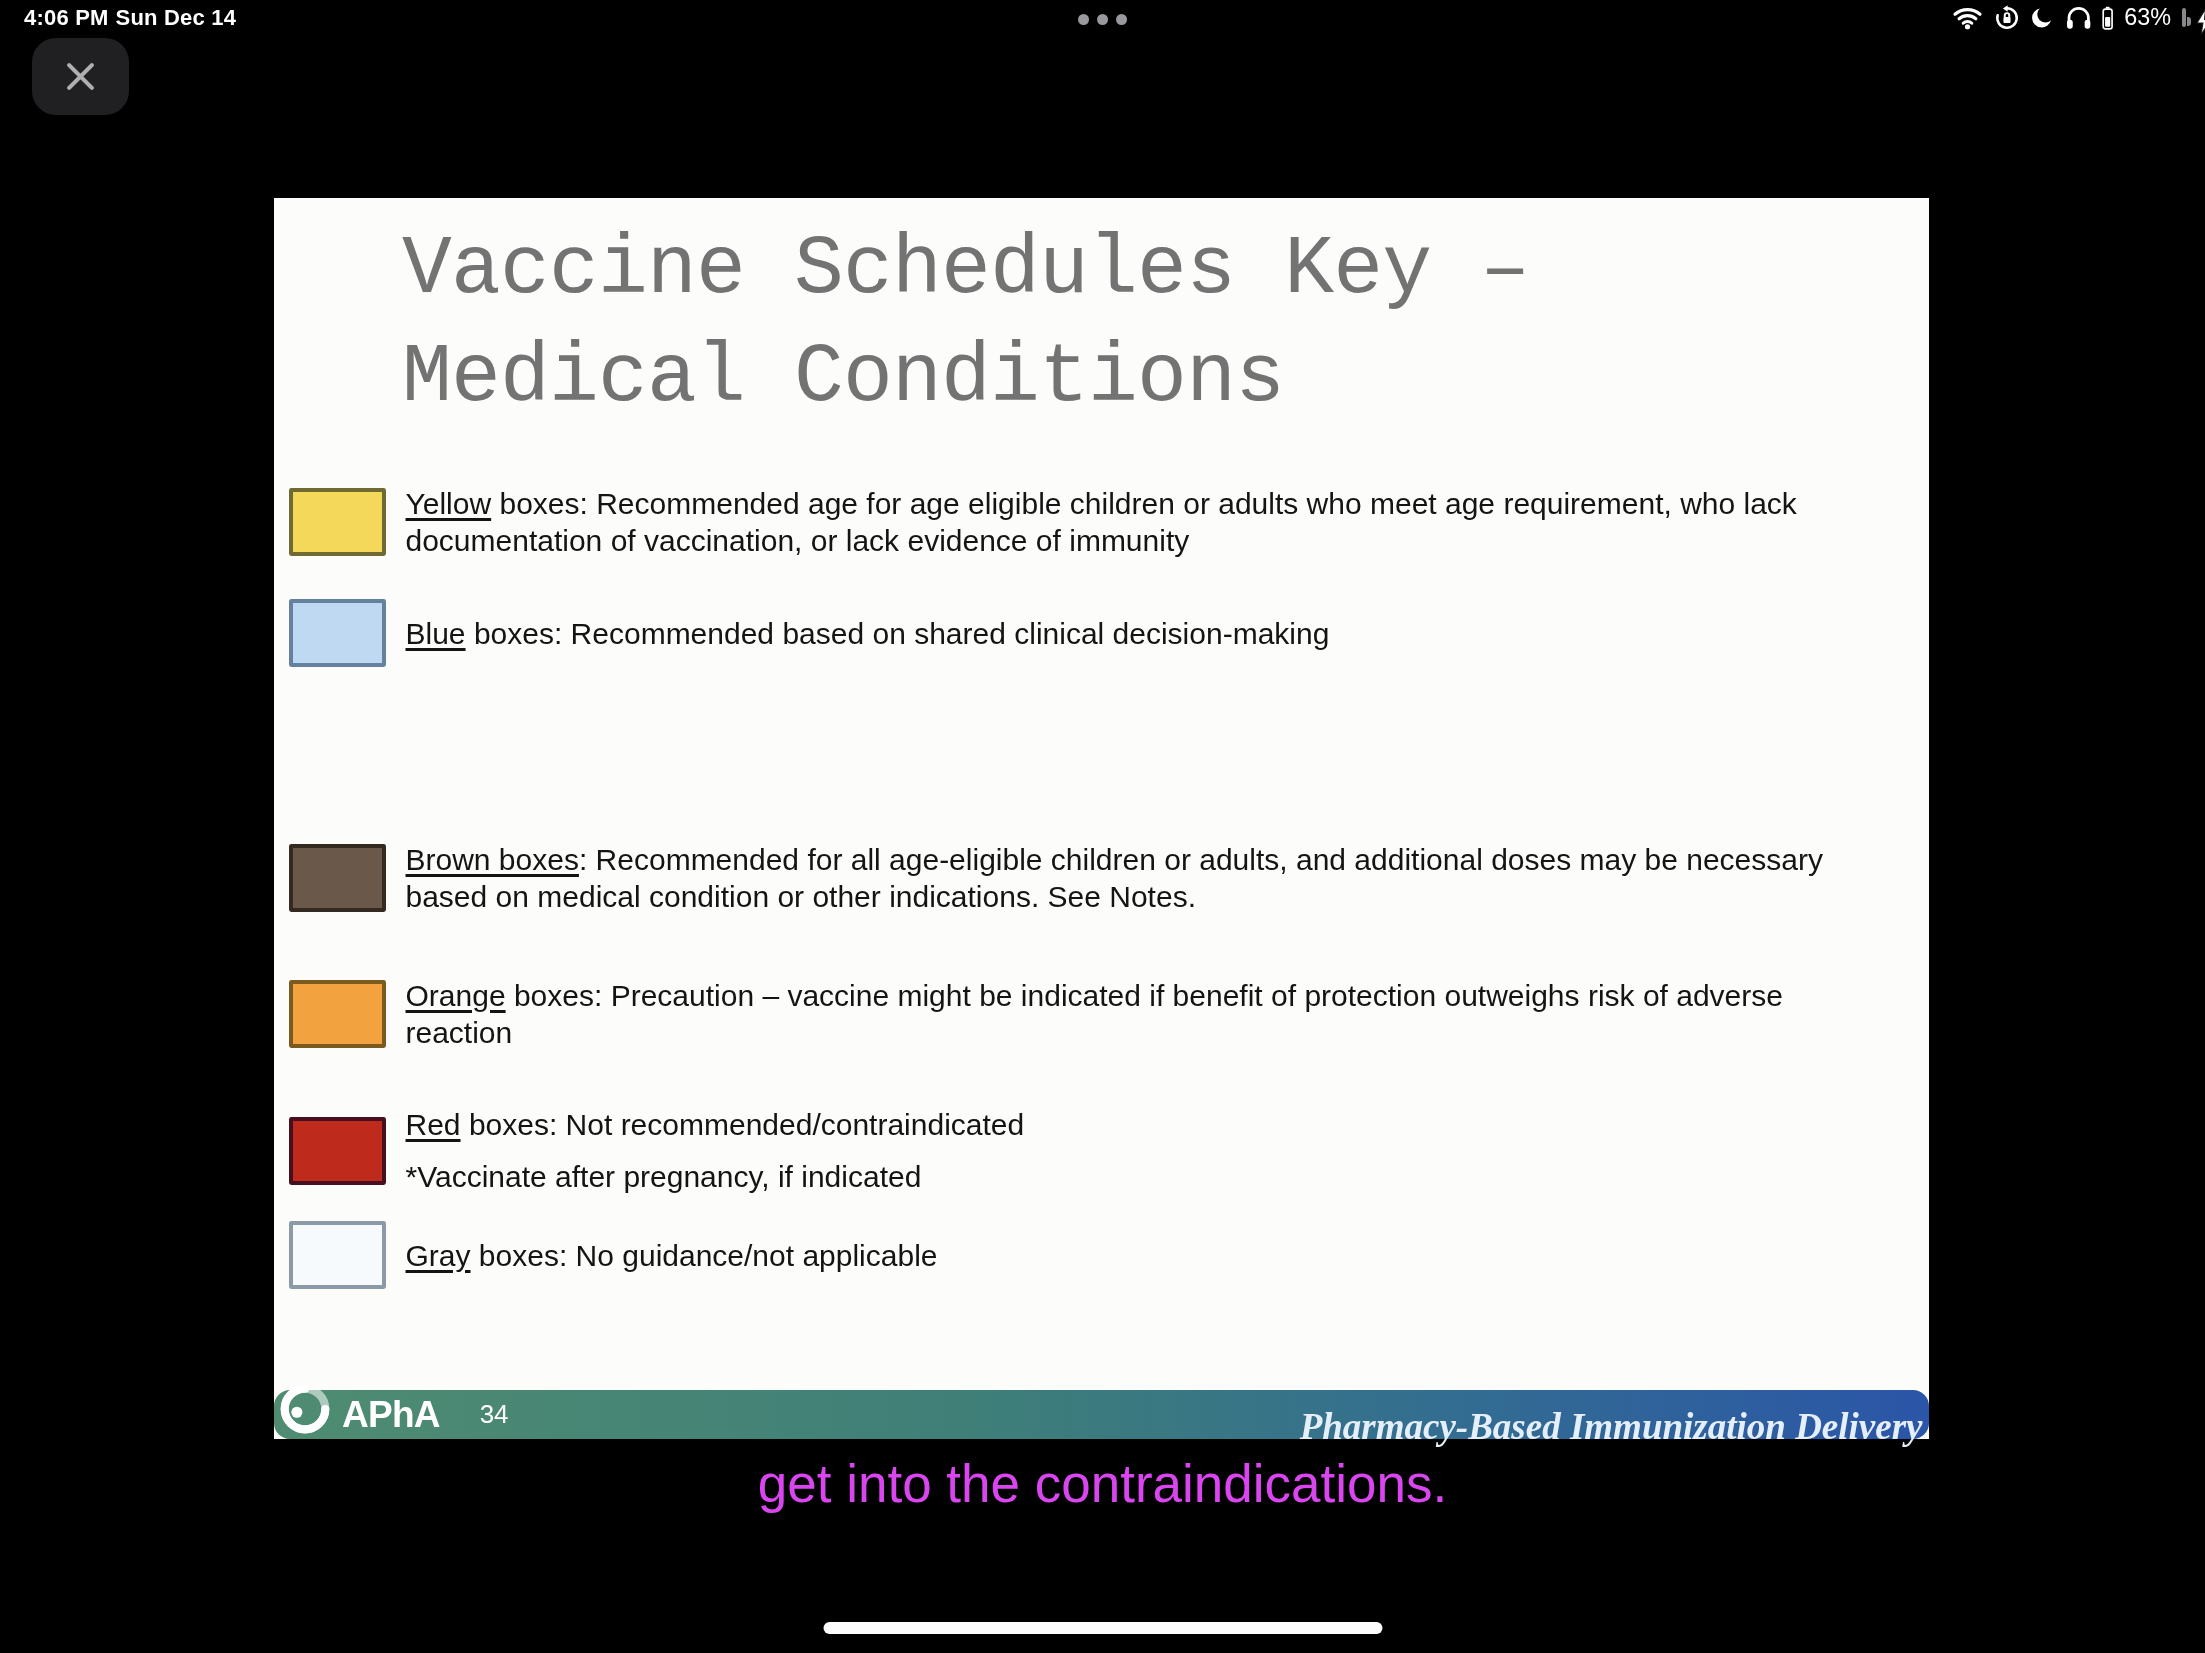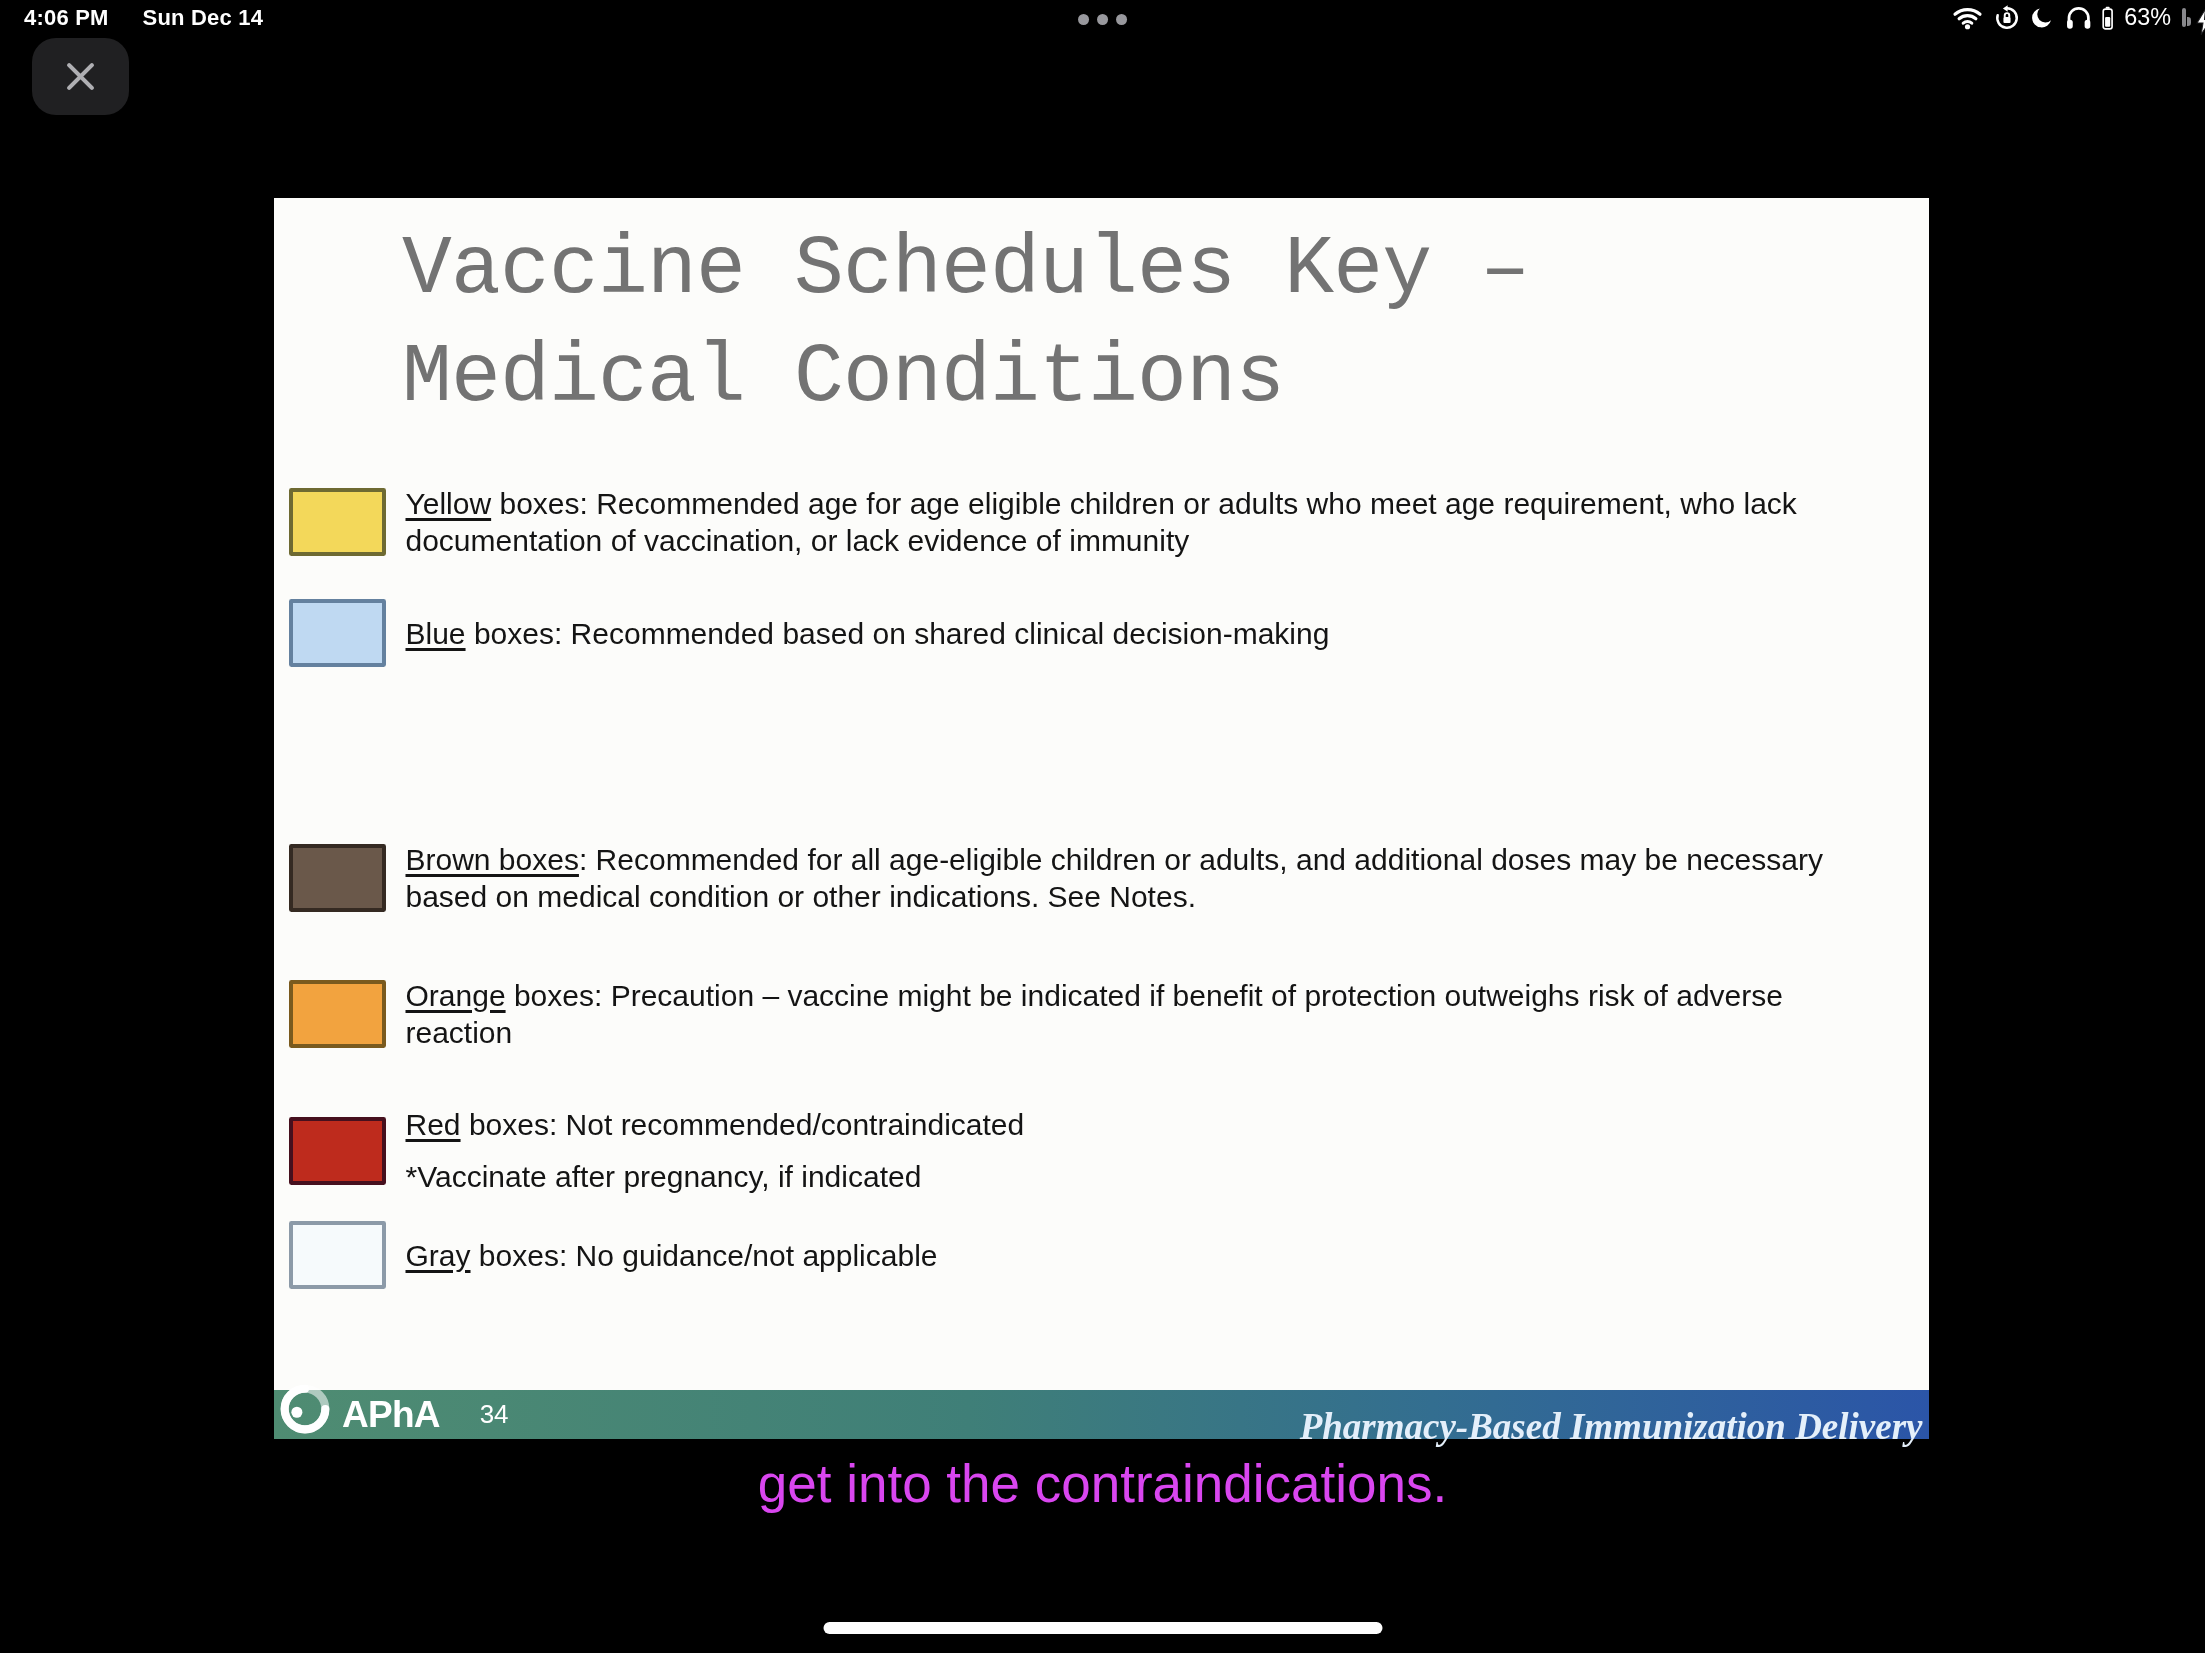--- a/index.html
+++ b/index.html
@@ -1,21 +1,21 @@
 <!DOCTYPE html>
 <html style="font-size:13px"><head>
 <meta charset="utf-8">
 <style>
   html,body{margin:0;padding:0;background:#000;}
   body{width:2205px;height:1653px;position:relative;overflow:hidden;
        font-family:"Liberation Sans", sans-serif;-webkit-font-smoothing:antialiased;}
 
   
   .status-bar{position:absolute;left:0;top:0;width:100%;height:36px;color:#fff;}
-  .status-left{position:absolute;left:24px;top:4.8px;display:flex;gap:34px;
+  .status-left{position:absolute;left:24px;top:4.8px;display:flex;gap:7px;
                font-size:22px;font-weight:600;letter-spacing:0.2px;}
   .status-dots{position:absolute;left:50%;top:13.7px;transform:translateX(-50%);
                display:flex;gap:8px;}
   .status-dots i{width:11.3px;height:11.3px;border-radius:50%;background:#98989D;display:block;}
   .status-right{position:absolute;right:19.4px;top:4px;display:flex;align-items:center;gap:10.5px;}
   .status-right svg{display:block;}
   .batt-pct{font-size:23.4px;font-weight:400;color:#fff;}
   .battery{position:relative;width:44px;height:22.6px;border:2.4px solid #88888c;
            border-radius:7.3px;box-sizing:border-box;}
   .battery-fill{position:absolute;left:1.6px;top:1.6px;bottom:1.6px;width:60%;
@@ -40,21 +40,21 @@
   .swatch{flex:0 0 auto;width:89px;height:60px;border:4.8px solid #555;
           border-radius:2.4px;margin-right:20px;}
   .row-text{font-size:30px;line-height:37px;width:1457px;}
   .row-text .u{text-decoration:underline;text-underline-offset:4px;}
   .row-note{margin-top:15.3px;}
   .r0{top:287px}.r1{top:401px}.r2{top:514px}.r3{top:643px}
   .r4{top:779px}.r5{top:908px}.r6{top:1023px}
 
   .slide-footer{position:absolute;left:0;bottom:0;width:100%;height:49px;
         background:linear-gradient(90deg,#4F8C72 0%,#3F7F78 42%,#336E90 70%,#2B55A8 100%);
-        display:flex;align-items:center;color:#fff;}
+        display:flex;align-items:center;color:#fff;border-radius:16px;}
   .apha-logo{margin-left:4.8px;margin-top:-11.3px;flex:0 0 auto;}
   .apha-text{font-size:37px;font-weight:700;letter-spacing:-0.8px;margin-left:11.3px;}
   .page-num{font-size:26px;margin-left:40px;font-weight:400;}
   .footer-right{margin-left:auto;margin-right:6.5px;font-family:"Liberation Serif",serif;
                 font-style:italic;font-weight:600;font-size:37px;color:#E4EFFA;margin-top:23px;}
 
   
   .caption{position:absolute;left:0;top:1453px;width:100%;text-align:center;
            color:#d946ef;font-size:53px;font-weight:400;}
   .home-indicator{position:absolute;left:50%;bottom:18.6px;transform:translateX(-50%);

